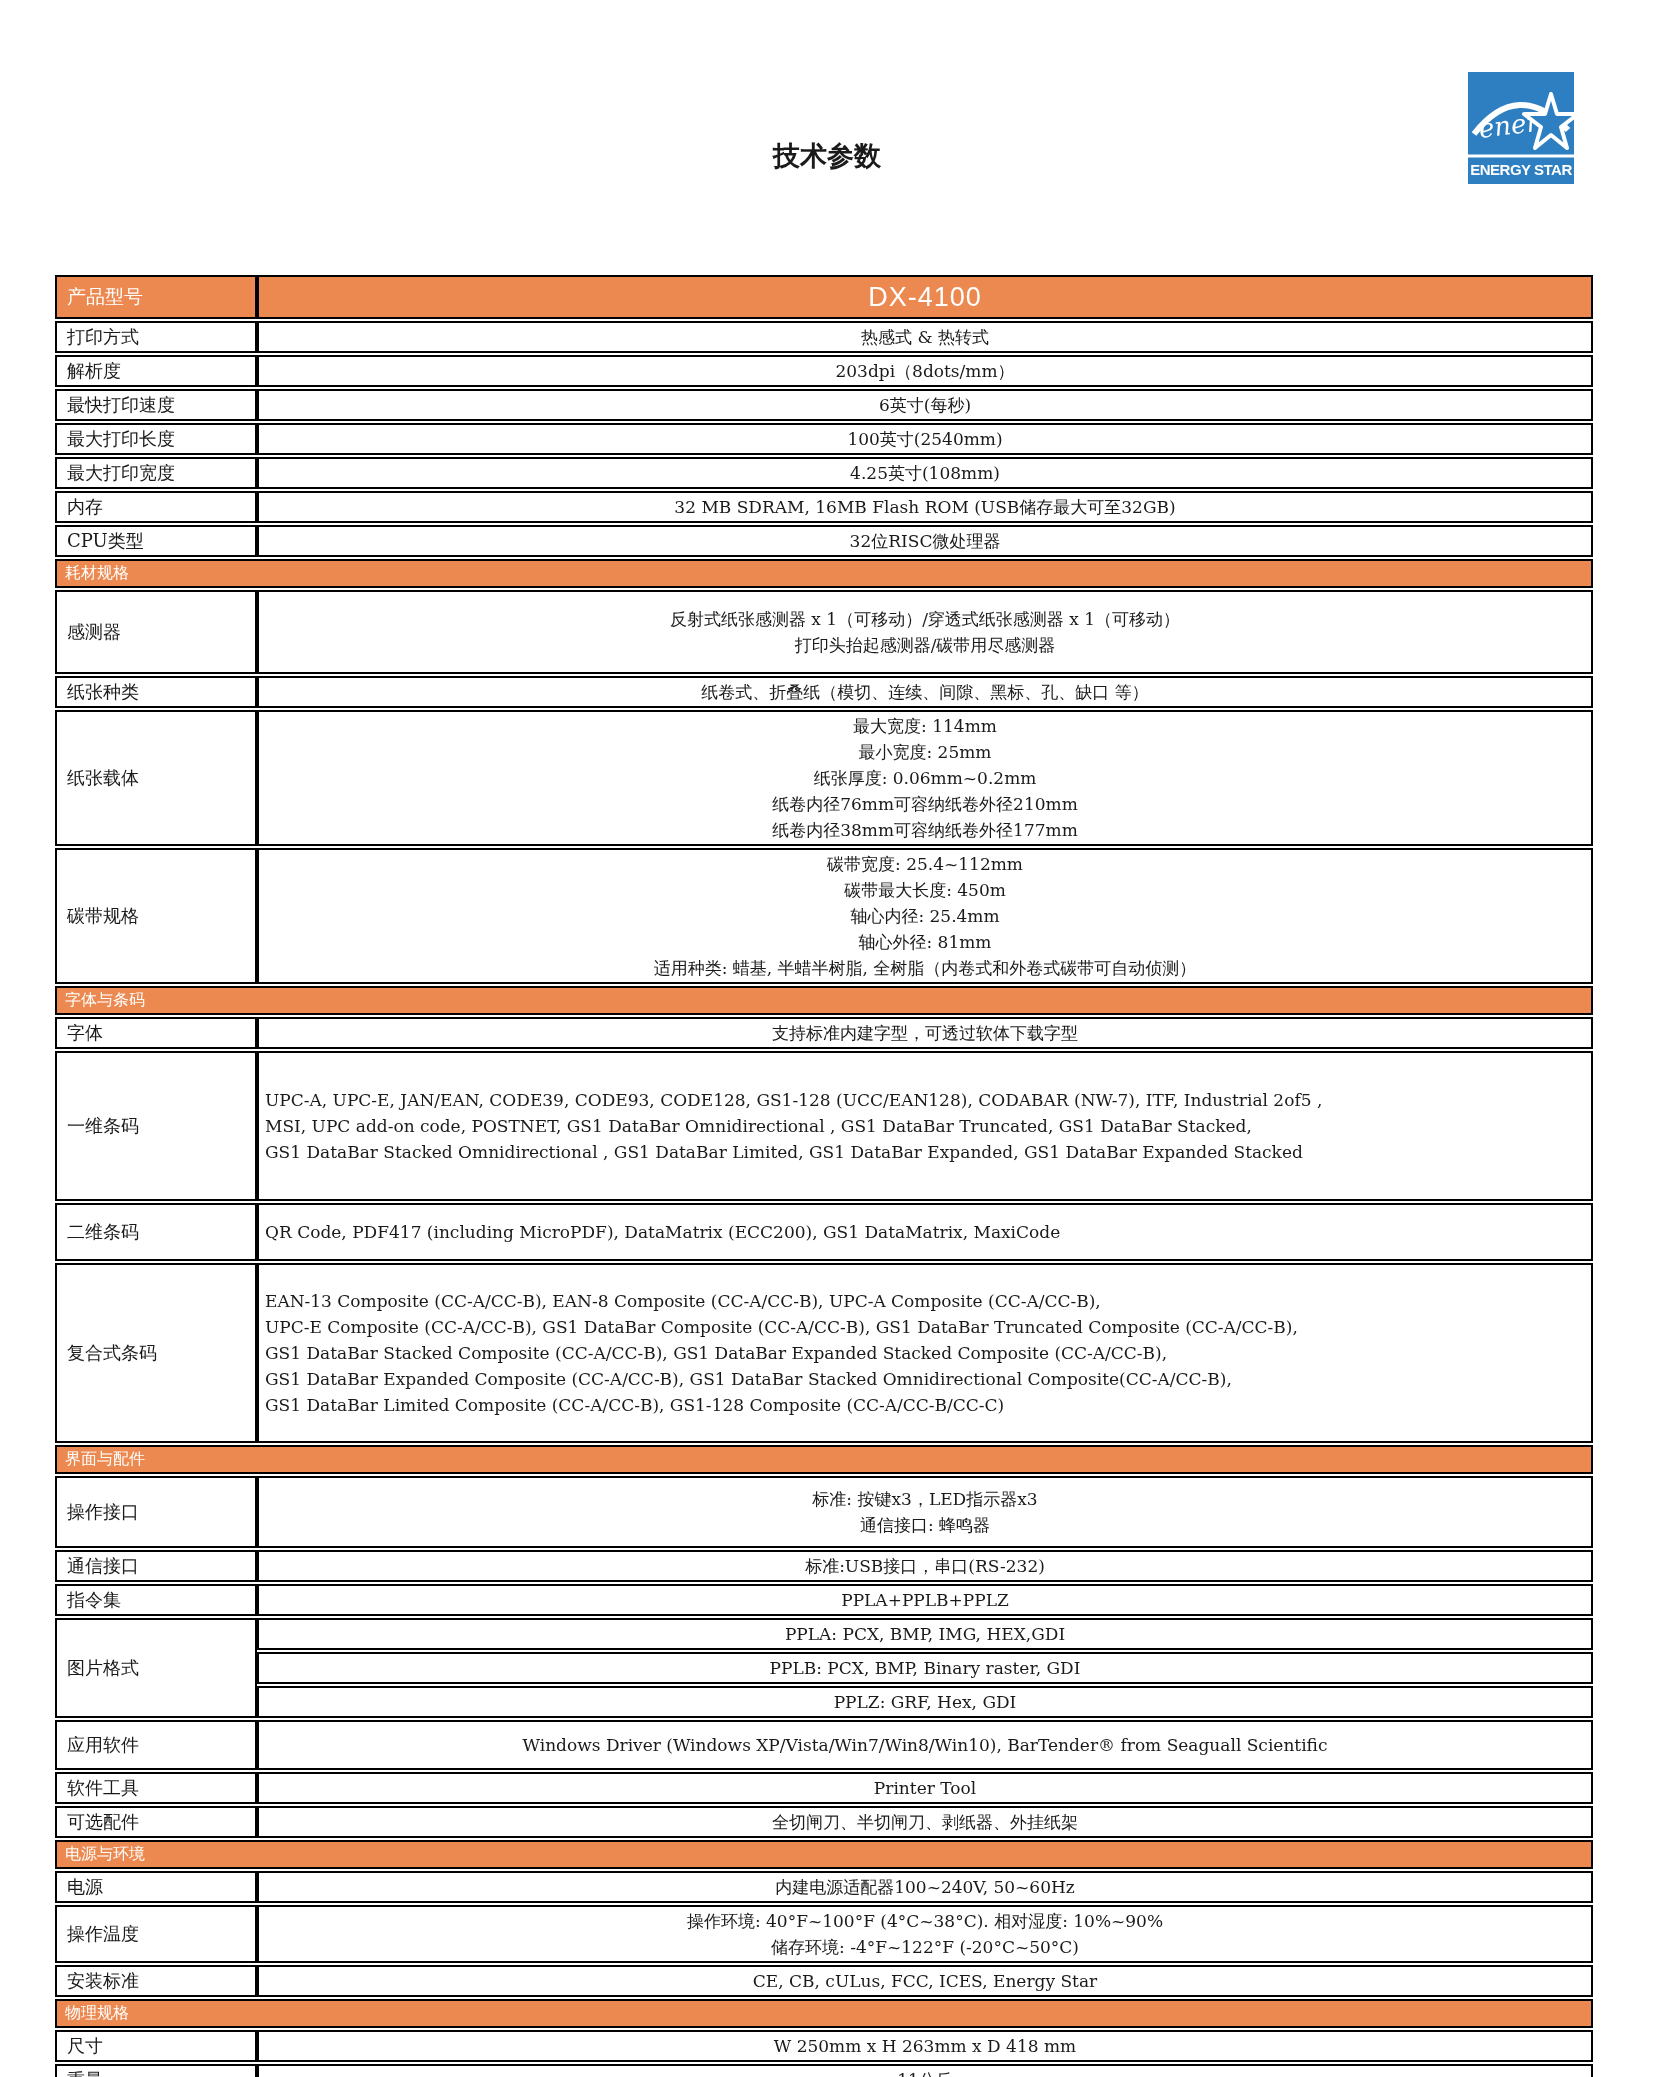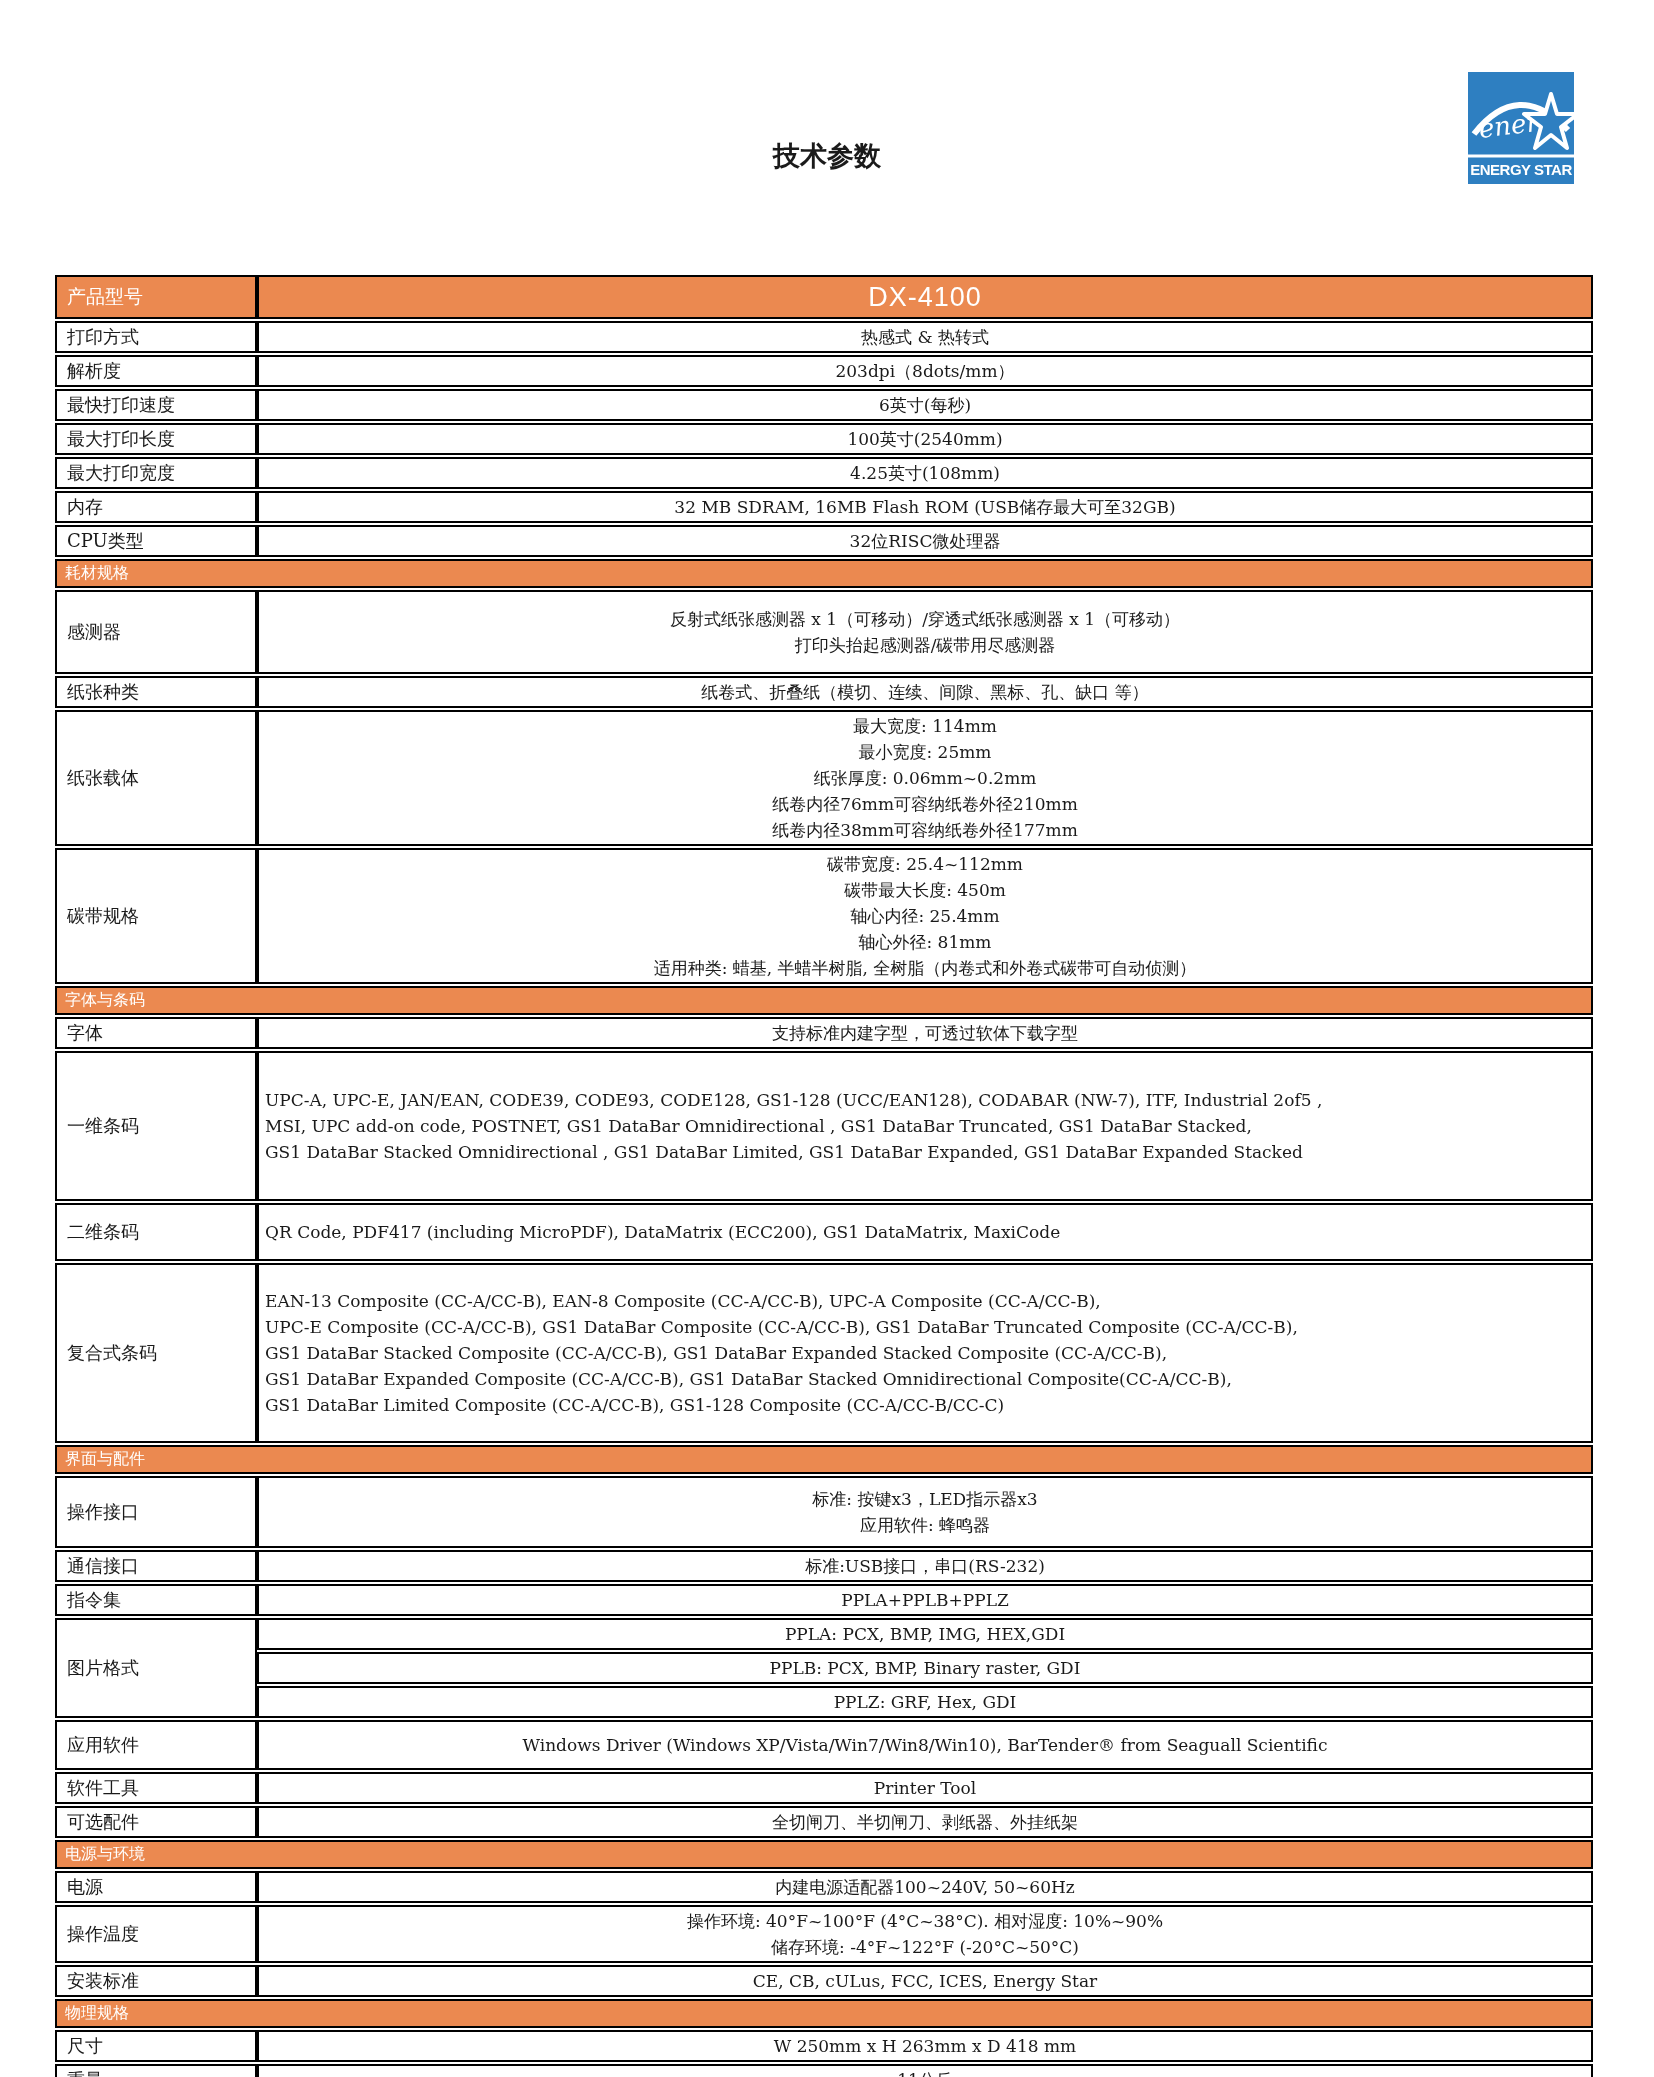--- a/index.html
+++ b/index.html
@@ -221,21 +221,21 @@
               <div class="value-line">GS1 DataBar Limited Composite (CC-A/CC-B), GS1-128 Composite (CC-A/CC-B/CC-C)</div>
             </td>
           </tr>
           <tr class="section-row" style="height: 24px;">
             <td colspan="2">界面与配件</td>
           </tr>
           <tr style="height: 72px;">
             <td class="label-cell">操作接口</td>
             <td class="value-cell">
               <div class="value-line">标准: 按键x3，LED指示器x3</div>
-              <div class="value-line">应用软件: 蜂鸣器</div>
+              <div class="value-line">通信接口: 蜂鸣器</div>
             </td>
           </tr>
           <tr style="height: 32px;">
             <td class="label-cell">通信接口</td>
             <td class="value-cell">
               <div class="value-line">标准:USB接口，串口(RS-232)</div>
             </td>
           </tr>
           <tr style="height: 28px;">
             <td class="label-cell">指令集</td>

